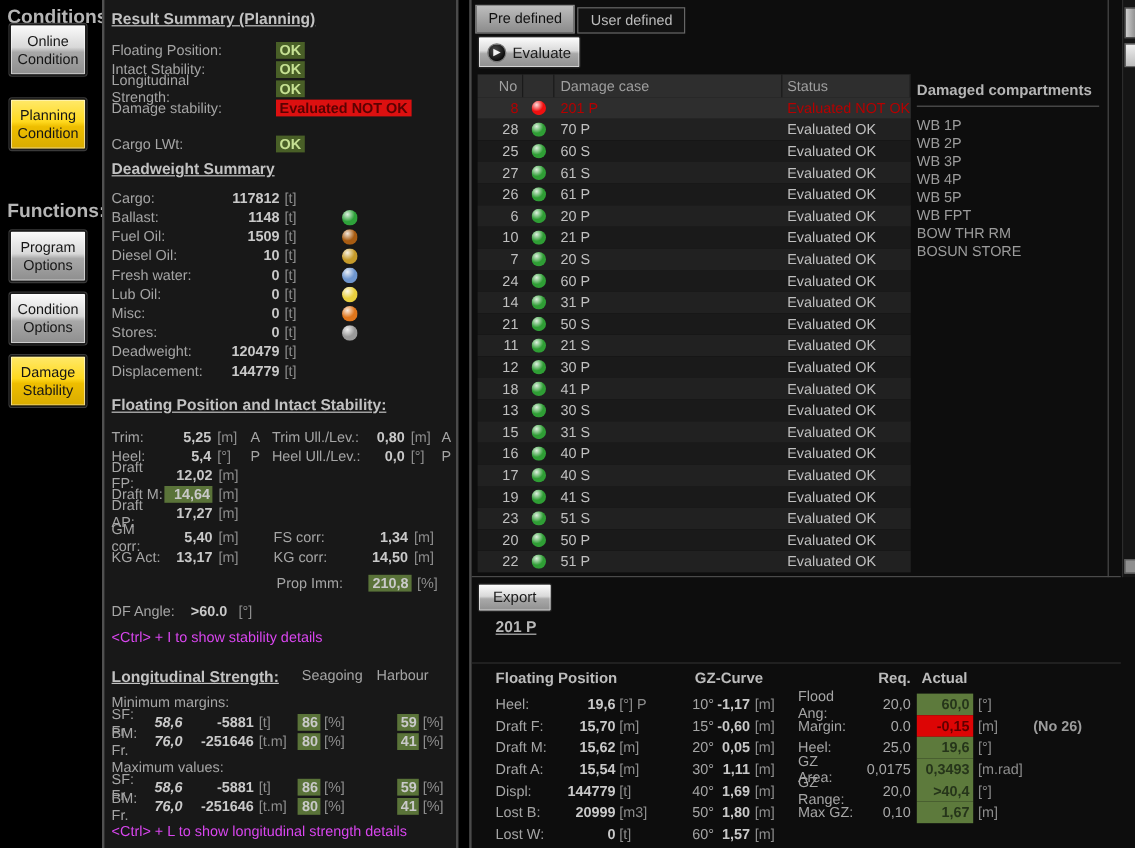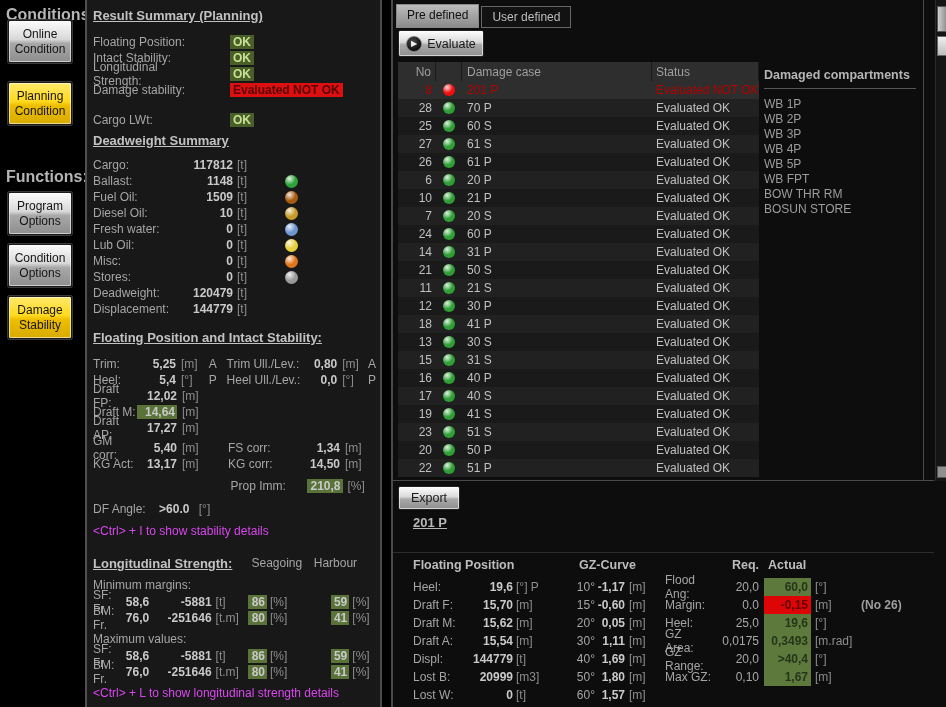--- a/index.html
+++ b/index.html
@@ -68,21 +68,21 @@
   .df-row { margin-top:8px; height:16px; }
   .df-row .val { margin-left:10px; }
   .hint { margin-top:6px; color:#d946ef; }
 
   .st-head { display:flex; height:16px; margin-bottom:6px; }
   .st-head .col1 { width:168px; }
   .st-head .colh { width:66px; }
   .st-sub { height:16px; color:#a5a5a5; }
   .st-row { display:flex; height:16px; align-items:center; }
   .st-l { width:36px; }
-  .st-fr { width:32px; text-align:left; }
+  .st-fr { width:32px; text-align:center;font-style:italic; }
   .st-v { width:62px; text-align:right; }
   .st-u { width:36px; margin-left:4px; }
   .pct { width:20px; text-align:right; font-weight:bold; color:#c9c9c9; }
   .pct-u { width:26px; margin-left:3px; }
   .pct2 { margin-left:37px; }
   .st-gap { margin-top:6px; }
 
   
   .right-panel {
     position:absolute; left:391px; top:0; width:555px; height:707px;

